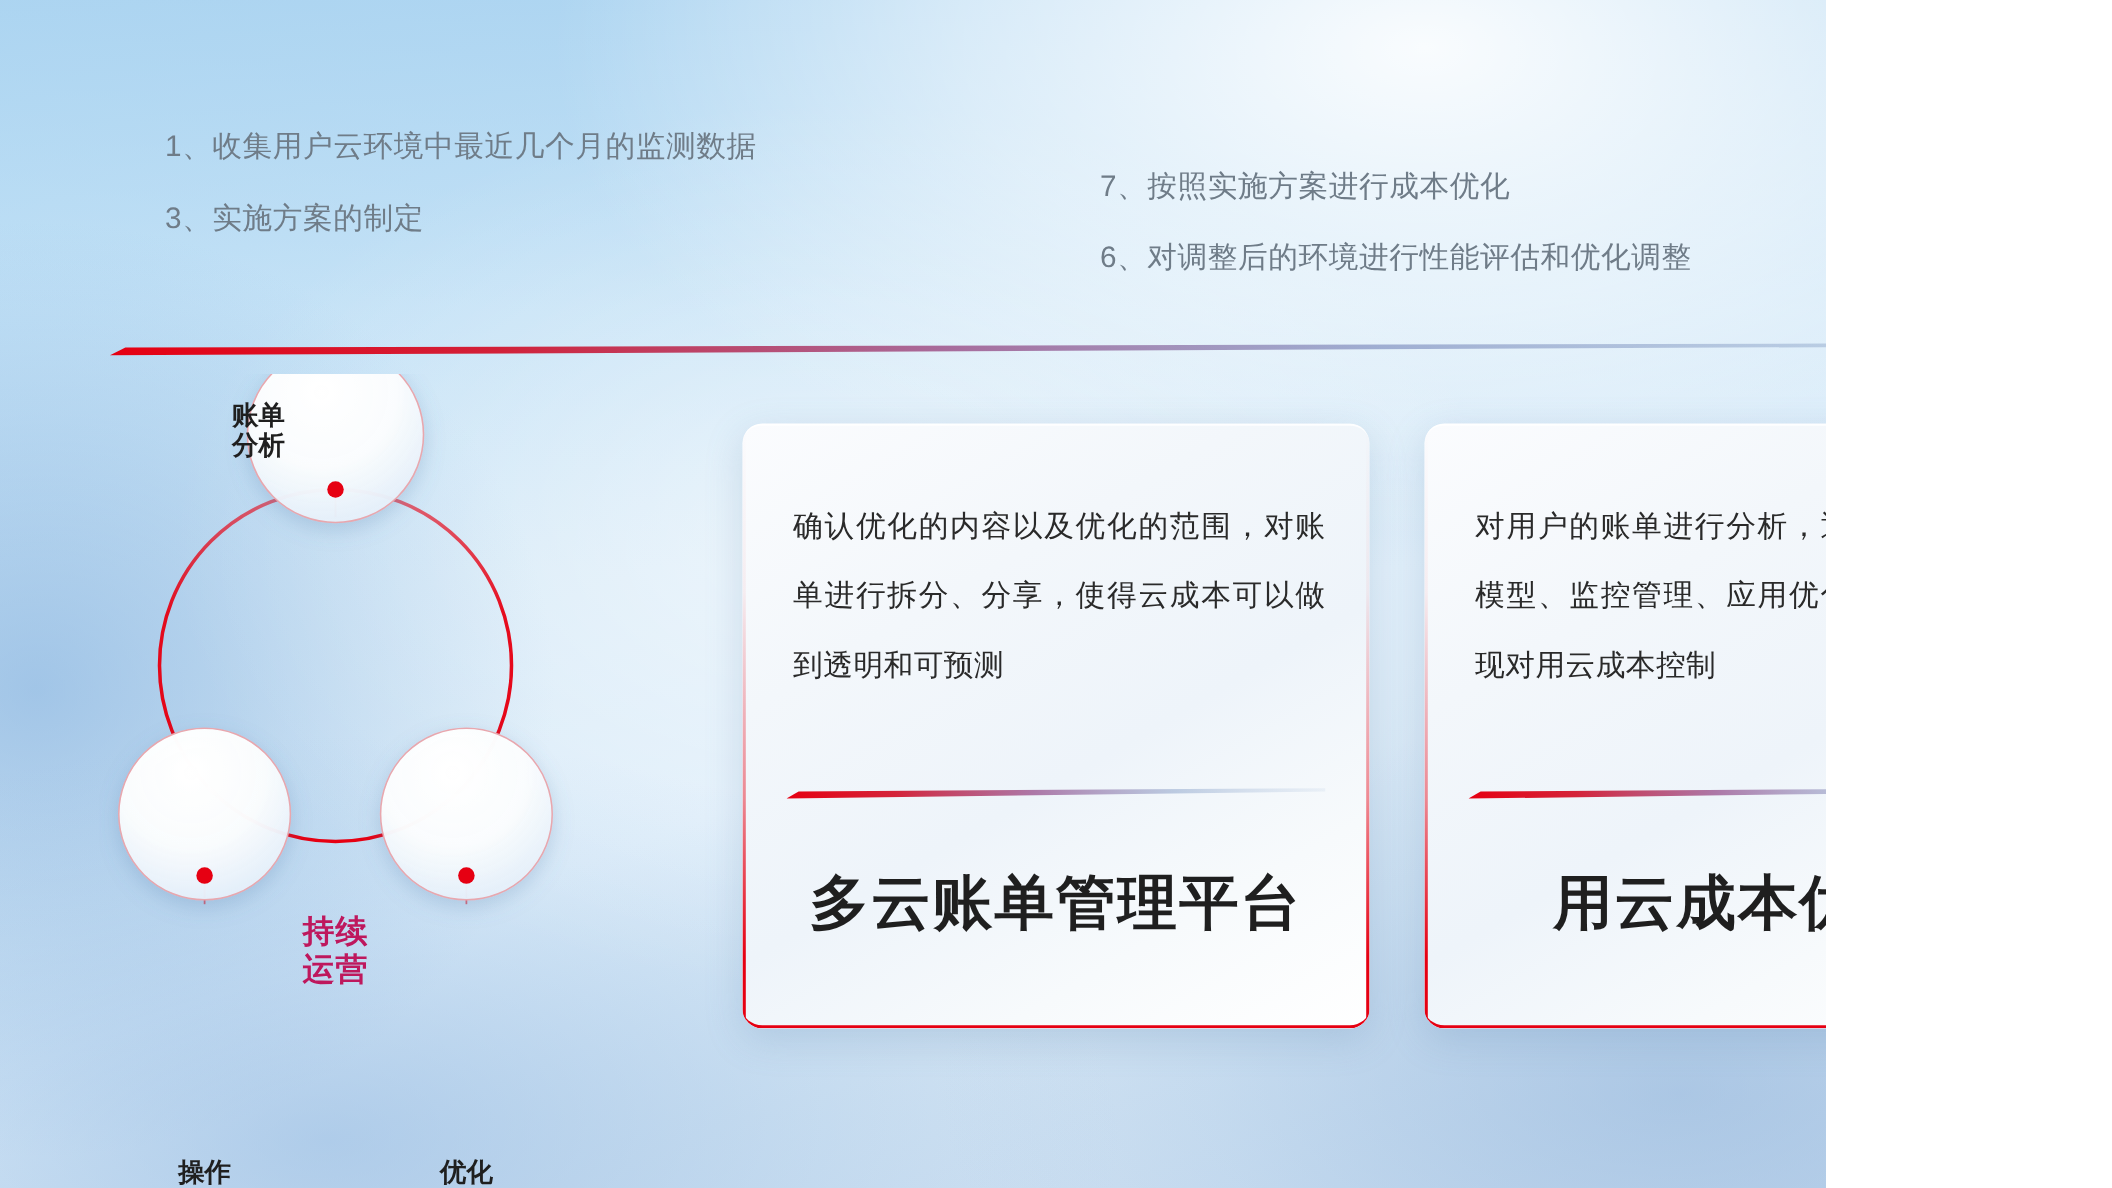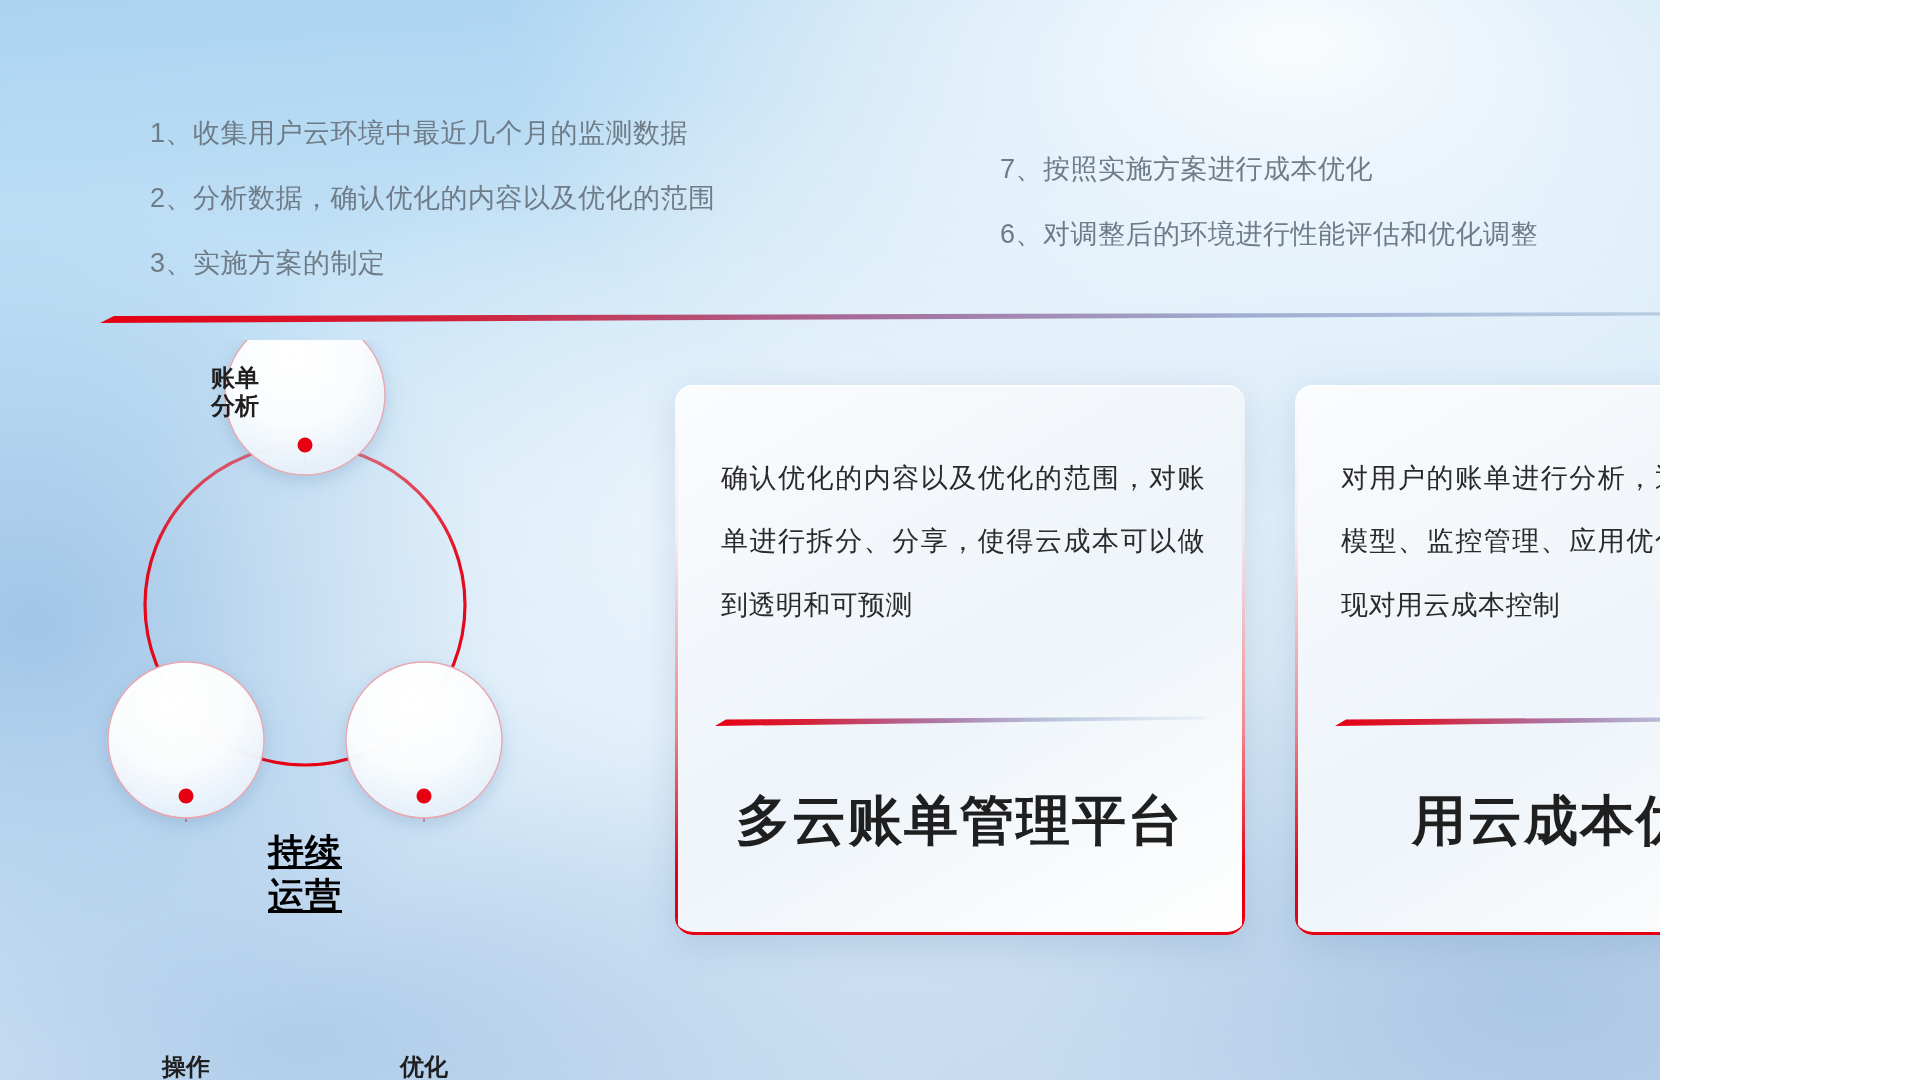--- a/index.html
+++ b/index.html
@@ -84,25 +84,24 @@
     position: absolute;
     text-align: center;
     color: #1f1f1f;
     font-weight: bold;
     line-height: 1.18;
     white-space: pre-line;
     pointer-events: none;
   }
   .venn-label.small { font-size: 24px; }
   #label-center {
-    color: #000000;
-    font-size: 36px;
+    color: #be185d;
+    font-size: 29px;
     letter-spacing: 1px;
     line-height: 1.22;
-    text-decoration: underline;
   }
 
   
   .card {
     position: absolute;
     top: 385px;
     width: 570px;
     height: 550px;
     border-radius: 18px;
     background: linear-gradient(150deg, #fbfcfe 0%, #f3f7fb 30%, #eef4fa 56%, #f7fafc 78%, #ffffff 100%);
@@ -176,21 +175,20 @@
   <div class="bg-layer bg-base"></div>
   <div class="bg-layer bg-top-strip"></div>
   <div class="bg-layer bg-blue-left"></div>
   <div class="bg-layer bg-blue-lower"></div>
   <div class="bg-layer bg-blue-right-bottom"></div>
   <div class="bg-layer bg-glow-center"></div>
   <div class="bg-layer bg-glow-top-right"></div>
 
   <div class="steps-col" id="steps-left">
     <div class="step-line">1、收集用户云环境中最近几个月的监测数据</div>
-    <div class="step-line">2、分析数据，确认优化的内容以及优化的范围</div>
     <div class="step-line">3、实施方案的制定</div>
   </div>
 
   <div class="steps-col" id="steps-right">
     <div class="step-line">7、按照实施方案进行成本优化</div>
     <div class="step-line">6、对调整后的环境进行性能评估和优化调整</div>
   </div>
 
   <svg id="header-divider" viewBox="0 0 1600 16" preserveAspectRatio="none">
     <defs>

